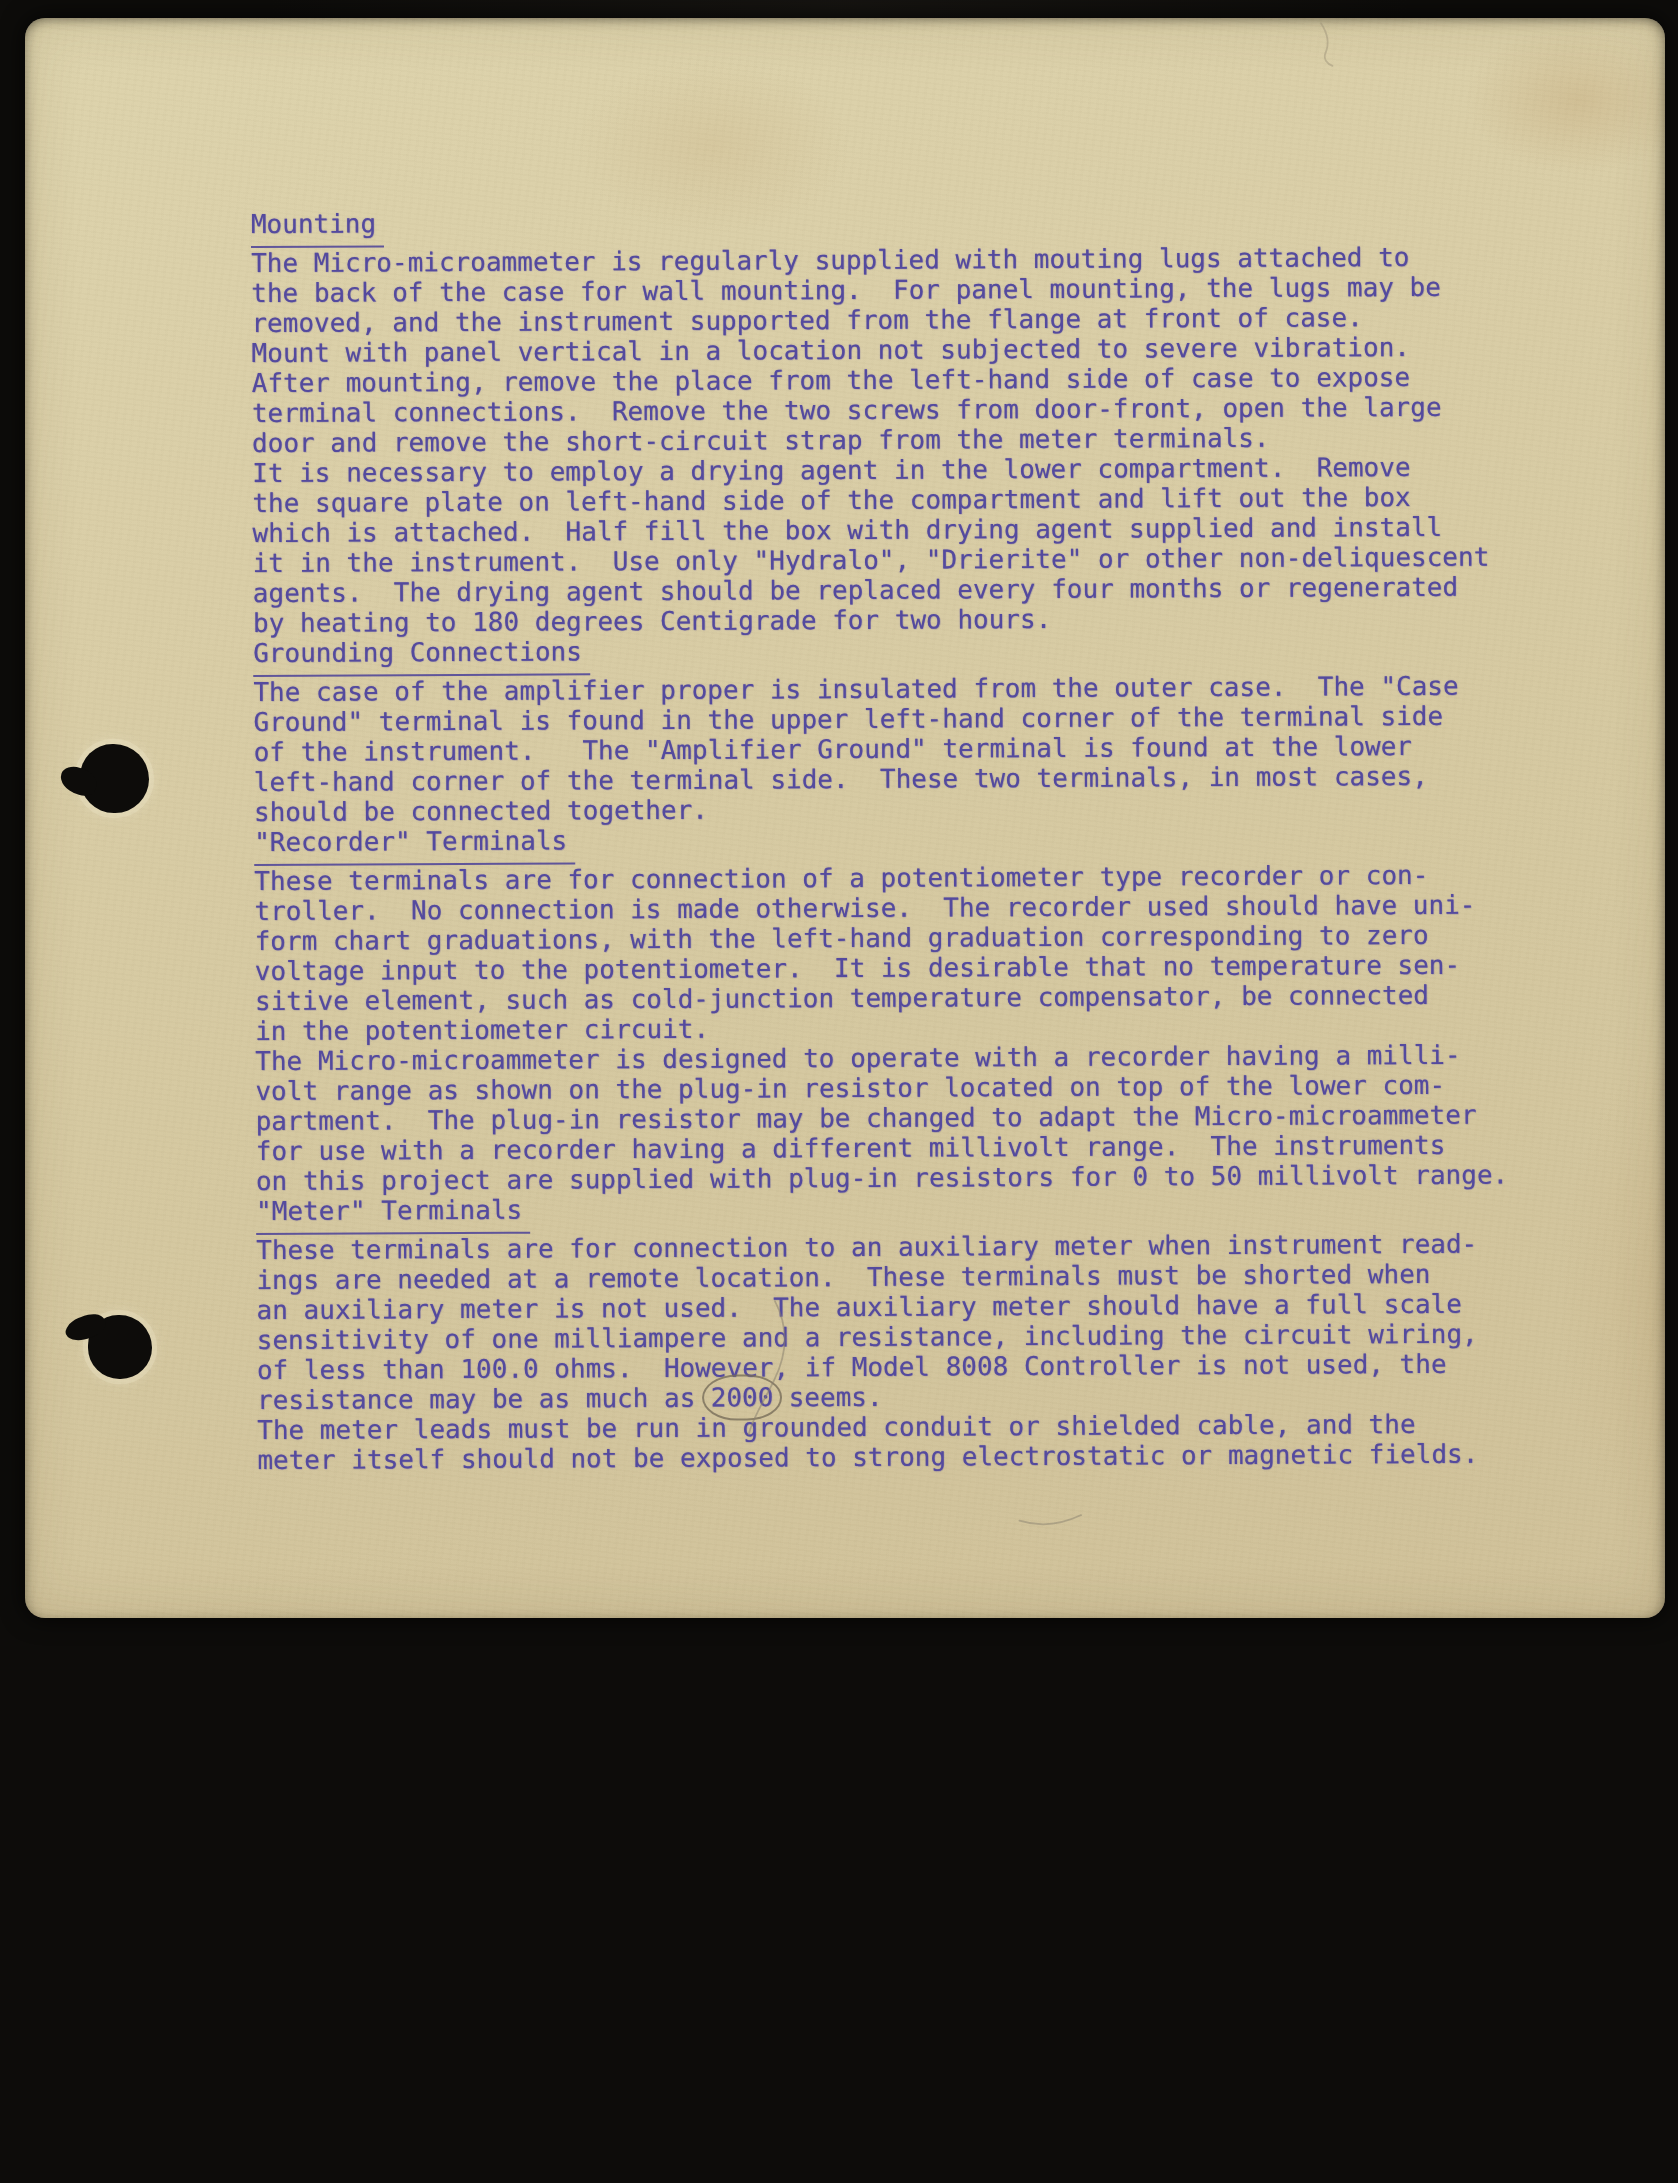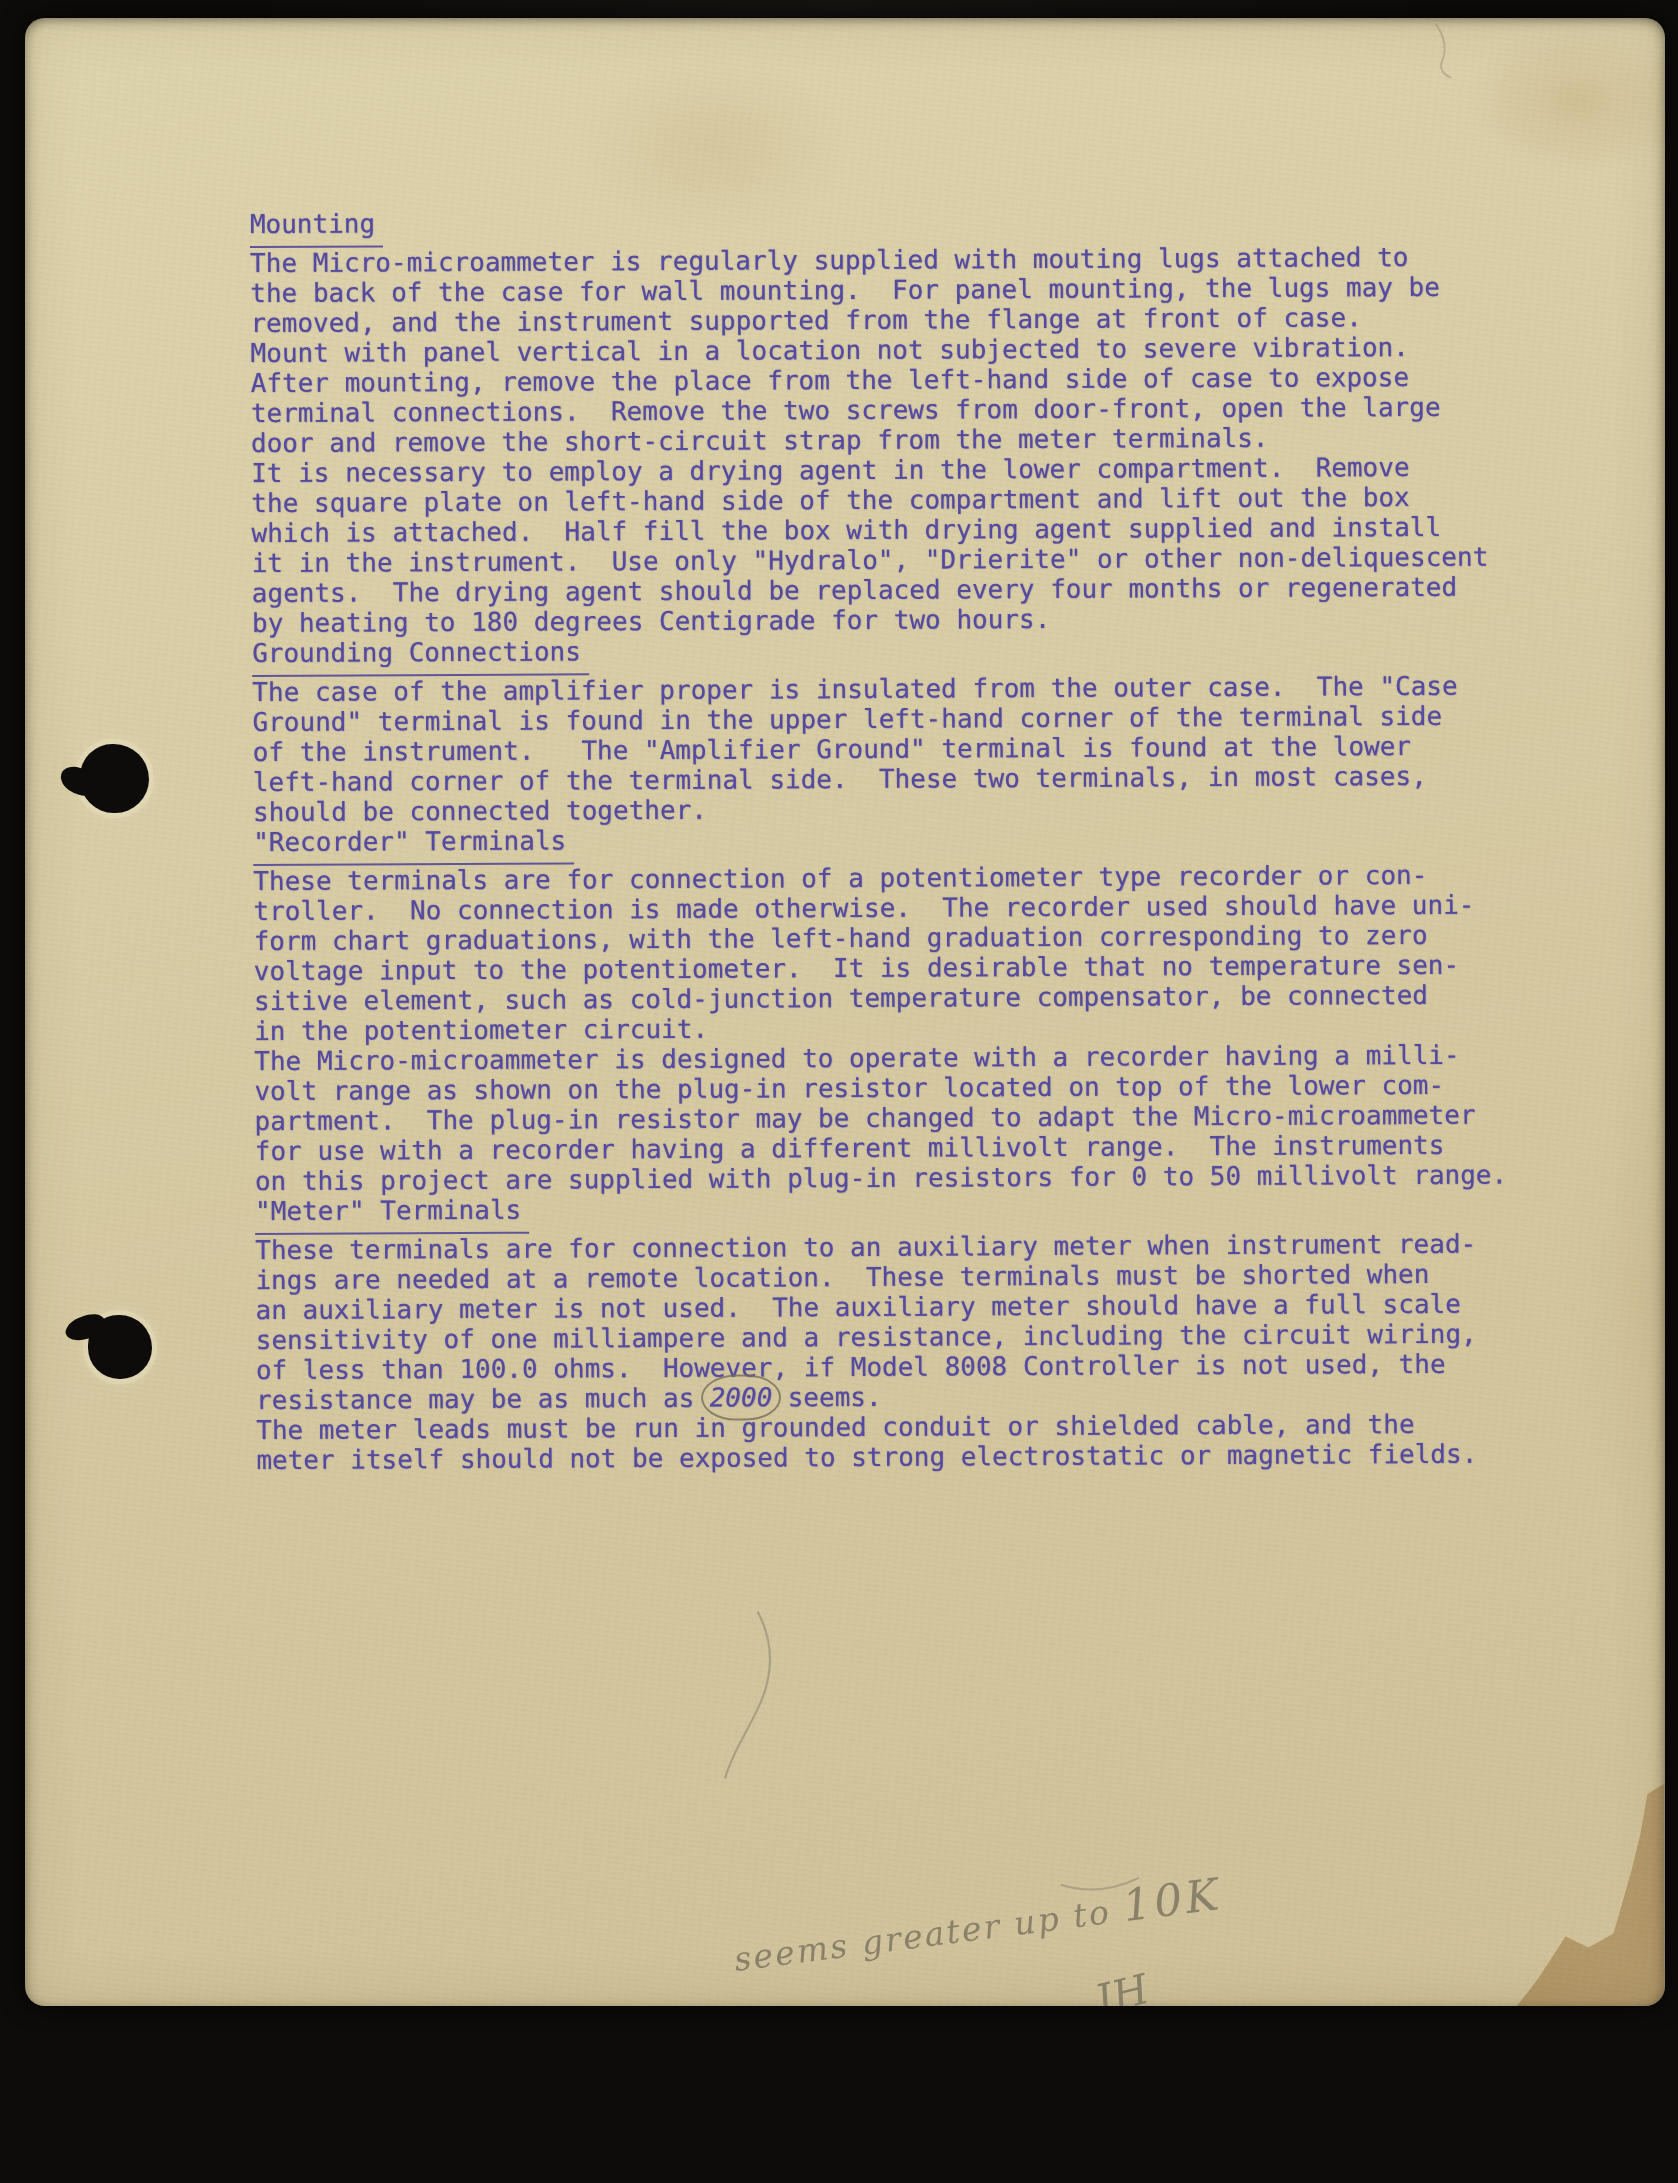--- a/index.html
+++ b/index.html
@@ -12,21 +12,21 @@
   .stage {
     position: relative;
     width: 1679px; height: 2183px;
     background:
       radial-gradient(816px 525px at 50% 0%, rgba(40,36,30,0.35), transparent 70%),
       #0d0c0a;
   }
   .paper {
     position: absolute;
     left: 24.5px; top: 17.5px;
-    width: 1640px; height: 1988px;
+    width: 1640px; height: 1600px;
     border-radius: 20px;
     overflow: hidden;
     background-image:
       radial-gradient(163px 105px at 1554px 82px, rgba(163,118,64,0.18), transparent 70%),
       radial-gradient(198px 128px at 688px 128px, rgba(163,118,64,0.10), transparent 70%),
       radial-gradient(140px 326px at 1638px 1282px, rgba(163,118,64,0.09), transparent 75%),
       radial-gradient(117px 82px at 70px 2075px, rgba(150,110,60,0.10), transparent 75%),
       repeating-linear-gradient(7deg, rgba(120,110,80,0.025) 0 1.7px, rgba(255,255,245,0.015) 1.7px 5.2px),
       repeating-linear-gradient(96deg, rgba(140,125,90,0.02) 0 2.9px, transparent 2.9px 8.2px),
       linear-gradient(165deg, #ddd3ac 0%, #d9cda6 30%, #d4c79f 62%, #cfc098 100%);
@@ -70,21 +70,20 @@
   .mt-p3a { margin-top: 29px; }
   .mt-p3b { margin-top: 21px; }
   .mt-h4  { margin-top: 43px; }
   .mt-p4a { margin-top: 27px; }
   .mt-p4b { margin-top: 52px; }
   .pencil-circle {
     border: 2.3px solid rgba(118,108,88,0.78);
     border-radius: 50% / 58%;
     padding: 5.8px 7px;
     margin: 4px -9.3px;
-    font-style: italic;
   }
   .hole {
     position: absolute;
     background: #0d0c0a;
     border-radius: 48% 52% 50% 50%;
     box-shadow: 0 0 0 5.2px rgba(240,233,205,0.28), 0 0 10.5px 5.8px rgba(245,240,215,0.18);
   }
   .hole::before {
     content: "";
     position: absolute;

